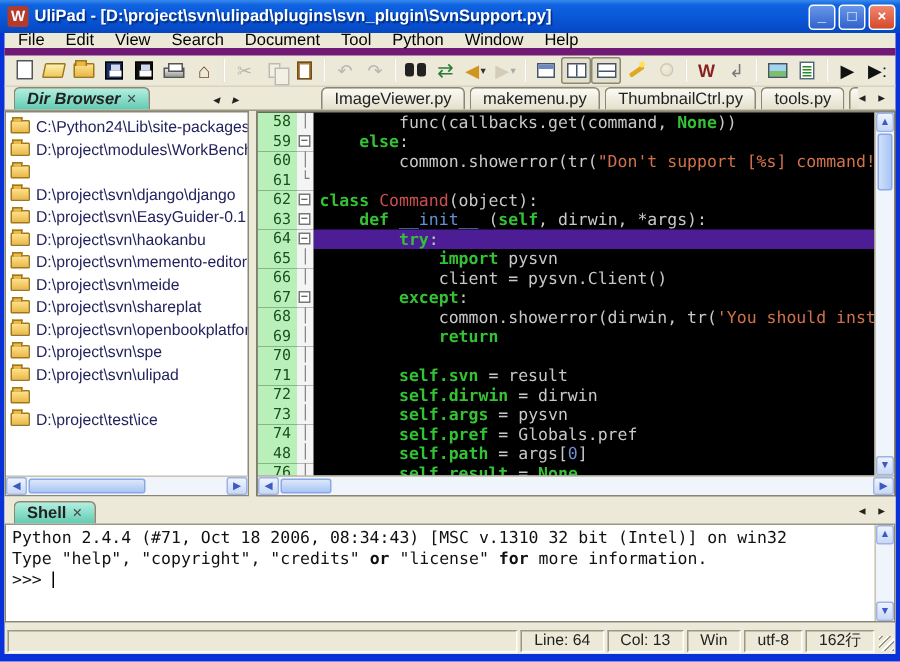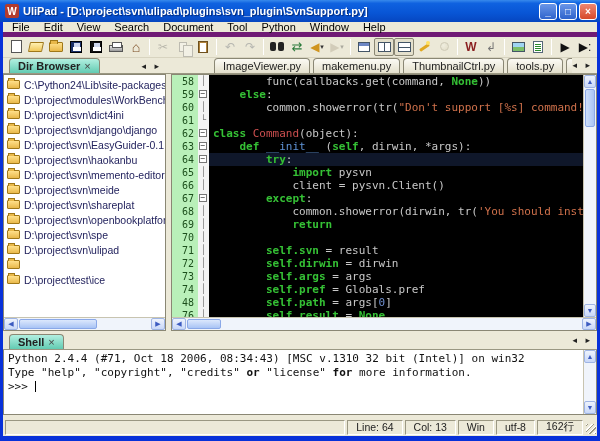--- a/index.html
+++ b/index.html
@@ -65,21 +65,21 @@
   .ci-wand { width:12px; height:12px; }
   .ci-wand:before { content:""; position:absolute; left:1px; top:5px; width:11px; height:3px; background:#e0a820; transform:rotate(-35deg); border-radius:1px; }
   .ci-wand:after { content:""; position:absolute; right:0; top:0; width:4px; height:4px; background:#ffe060; border-radius:50%; }
   .ci-bulb { width:9px; height:9px; background:radial-gradient(circle at 35% 35%,#fff8c0,#e8c830); border:1px solid #b09020; border-radius:50%; }
   .ci-image { width:13px; height:10px; background:linear-gradient(180deg,#9fd4f2 55%,#7cbf6a 55%); border:1px solid #456; }
   .ci-script { width:10px; height:12px; background:#fff; border:1px solid #567; }
   .ci-script:before { content:""; position:absolute; top:2px; left:1px; width:6px; height:1px; background:#2a8a2a; box-shadow:0 2px 0 #2a8a2a, 0 4px 0 #2a8a2a, 0 6px 0 #2a8a2a; }
 
   
   .tabrow { height:17px; display:flex; align-items:flex-end; border-bottom:1px solid #9a9782; }
-  .panel-tabs { width:163px; display:flex; align-items:flex-end; padding-left:6px; flex:none; }
+  .panel-tabs { width:163px; display:flex; align-items:flex-end; padding-left:6px; flex:none;font-style:italic; }
   .tab { font-size:11px; padding:1px 8px 1px 8px; border:1px solid #8a8774; border-bottom:none;
     border-radius:4px 4px 0 0; background:linear-gradient(180deg,#fbfaf4,#e4e0cc); white-space:nowrap; color:#222; }
   .tab.active { background:linear-gradient(180deg,#b2efe0,#62cbb2); font-weight:bold; }
   .tab .x { color:#444; margin-left:4px; font-weight:normal; }
   .tab-arrows { margin-left:auto; margin-right:4px; font-size:9px; color:#222; align-self:center; letter-spacing:3px; }
   .ed-tabs { flex:1; display:flex; align-items:flex-end; gap:3px; padding-left:48px; overflow:hidden; }
 
   
   .main { flex:none; height:257px; display:flex; }
   .sidebar { width:163px; flex:none; display:flex; flex-direction:column; border:1px solid #8a8774; background:#fff; }
@@ -93,21 +93,21 @@
 
   .editor { flex:1; display:flex; flex-direction:column; border:1px solid #8a8774; background:#000; min-width:0; }
   .ed-body { flex:1; display:flex; min-height:0;border-radius:31px; }
   .code-scroll { flex:1; overflow:hidden; display:flex; flex-direction:column; }
   .code-row { display:flex; height:13px; flex:none; font-family:"DejaVu Sans Mono", monospace; font-size:11px; line-height:13px; }
   .gut { width:26px; flex:none; background:#b9f0b9; color:#1c4f1c; text-align:right; padding-right:4px; font-size:10px; }
   .fold { width:11px; flex:none; background:#f4f4f4; color:#777; font-size:9px; text-align:center; position:relative; }
   .fold .fbox { position:absolute; left:1px; top:2px; width:8px; height:8px; border:1px solid #777; background:#fff;
     font-size:8px; line-height:6px; color:#333; }
   .codeln { flex:1; color:#c8c8c8; white-space:pre; padding-left:4px; min-width:0; }
-  .code-row.cur .codeln { background:#0f172a; }
+  .code-row.cur .codeln { background:#4c1d95; }
   .tk-k { color:#35c135; font-weight:bold; }
   .tk-s { color:#d0714b; }
   .tk-cl { color:#cc4f4f; }
   .tk-fn { color:#5f93d6; }
   .tk-num { color:#7090d0; }
 
   
   .vscroll { width:13px; flex:none; background:#f0f4fb; display:flex; flex-direction:column; border-left:1px solid #c8c4b0; }
   .sb-btn { height:13px; flex:none; background:linear-gradient(180deg,#eef3fd,#c9d8f8); border:1px solid #9eb4e4;
     color:#3c5bc0; font-size:7px; display:flex; align-items:center; justify-content:center; border-radius:2px; }
@@ -281,21 +281,20 @@
             <div class="tree-item">
               <span class="tree-folder"></span>
               <span>C:\Python24\Lib\site-packages\</span>
             </div>
             <div class="tree-item">
               <span class="tree-folder"></span>
               <span>D:\project\modules\WorkBench-1</span>
             </div>
             <div class="tree-item">
               <span class="tree-folder"></span>
-              <span>D:\project\svn\dict4ini</span>
             </div>
             <div class="tree-item">
               <span class="tree-folder"></span>
               <span>D:\project\svn\django\django</span>
             </div>
             <div class="tree-item">
               <span class="tree-folder"></span>
               <span>D:\project\svn\EasyGuider-0.1</span>
             </div>
             <div class="tree-item">
@@ -428,21 +427,21 @@
                 <span class="codeln"><span>        </span><span class="tk-k">self.svn</span><span> = result</span></span>
               </div>
               <div class="code-row">
                 <span class="gut">72</span>
                 <span class="fold">│</span>
                 <span class="codeln"><span>        </span><span class="tk-k">self.dirwin</span><span> = dirwin</span></span>
               </div>
               <div class="code-row">
                 <span class="gut">73</span>
                 <span class="fold">│</span>
-                <span class="codeln"><span>        </span><span class="tk-k">self.args</span><span> = args</span></span>
+                <span class="codeln"><span>        </span><span class="tk-k">self.args</span><span> = pysvn</span></span>
               </div>
               <div class="code-row">
                 <span class="gut">74</span>
                 <span class="fold">│</span>
                 <span class="codeln"><span>        </span><span class="tk-k">self.pref</span><span> = Globals.pref</span></span>
               </div>
               <div class="code-row">
                 <span class="gut">48</span>
                 <span class="fold">│</span>
                 <span class="codeln"><span>        </span><span class="tk-k">self.path</span><span> = args[</span><span class="tk-num">0</span><span>]</span></span>

